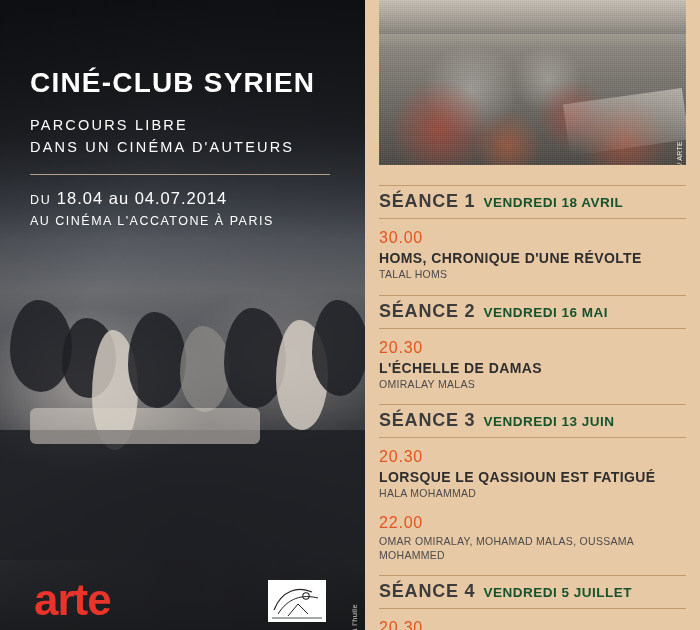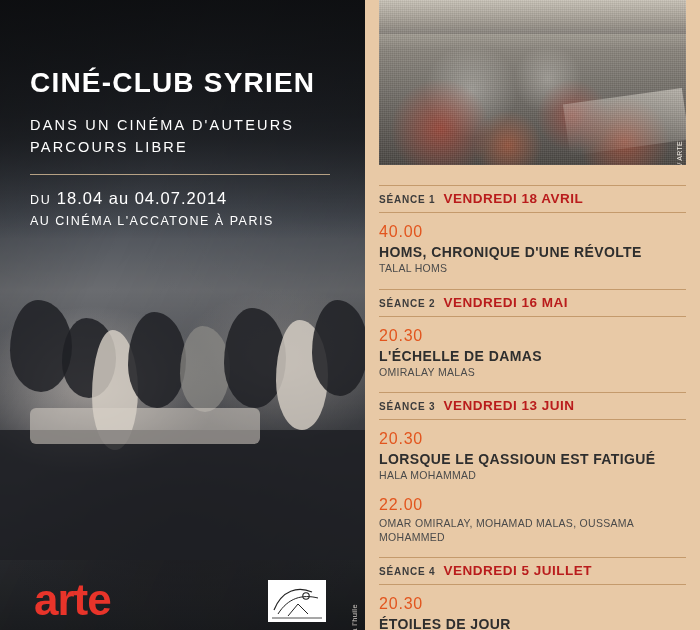--- a/index.html
+++ b/index.html
@@ -207,26 +207,26 @@
     display: flex;
     align-items: baseline;
     gap: 8px;
     border-top: 1px solid #c49a6c;
     border-bottom: 1px solid #c49a6c;
     padding: 5px 0 6px 0;
     margin: 0 0 10px 0;
   }
   .seance-no {
     color: #3c3c3c;
-    font-size: 10px;
+    font-size: 18px;
     font-weight: bold;
     letter-spacing: .8px;
   }
   .seance-date {
-    color: #b91c1c;
+    color: #14532d;
     font-size: 13.5px;
     font-weight: bold;
     letter-spacing: .5px;
   }
   .block { margin: 0 0 13px 0; }
   .time {
     color: #e2551e;
     font-size: 16px;
     letter-spacing: .8px;
     margin: 0 0 3px 0;
@@ -262,22 +262,22 @@
     <div class="fig" style="left:224px; top:308px; width:62px;  height:100px;"></div>
     <div class="fig light" style="left:276px; top:320px; width:52px; height:110px;"></div>
     <div class="fig" style="left:312px; top:300px; width:56px;  height:96px;"></div>
     <div class="fig" style="left:0px;   top:430px; width:380px; height:130px; border-radius:0;"></div>
     <div class="fig light" style="left:30px; top:408px; width:230px; height:36px; border-radius:6px; opacity:.55;"></div>
 
     <div class="left-overlay"></div>
 
     <div class="titleblock">
       <h1 class="main-title">CINÉ-CLUB SYRIEN</h1>
+      <p class="subtitle">PARCOURS LIBRE</p>
       <p class="subtitle">DANS UN CINÉMA D'AUTEURS</p>
-      <p class="subtitle">PARCOURS LIBRE</p>
       <div class="rule"></div>
       <p class="dates"><span class="sm">DU</span> <span>18.04 au 04.07.2014</span></p>
       <p class="venue">AU CINÉMA L'ACCATONE À PARIS</p>
     </div>
 
     <div class="arte">arte</div>
 
     <div class="logo-box">
       <svg width="58" height="42" viewBox="0 0 58 42">
         <path d="M6 30 C14 10, 30 6, 44 12" stroke="#222" stroke-width="1.2" fill="none"></path>
@@ -302,21 +302,21 @@
     </div>
 
     <div class="schedule">
 
       <div class="session">
         <div class="seance-head">
           <span class="seance-no">SÉANCE 1</span>
           <span class="seance-date">VENDREDI 18 AVRIL</span>
         </div>
         <div class="block">
-          <p class="time">40.00</p>
+          <p class="time">30.00</p>
           <p class="film">HOMS, CHRONIQUE D'UNE RÉVOLTE</p>
           <p class="director">TALAL HOMS</p>
         </div>
       </div>
 
       <div class="session">
         <div class="seance-head">
           <span class="seance-no">SÉANCE 2</span>
           <span class="seance-date">VENDREDI 16 MAI</span>
         </div>

